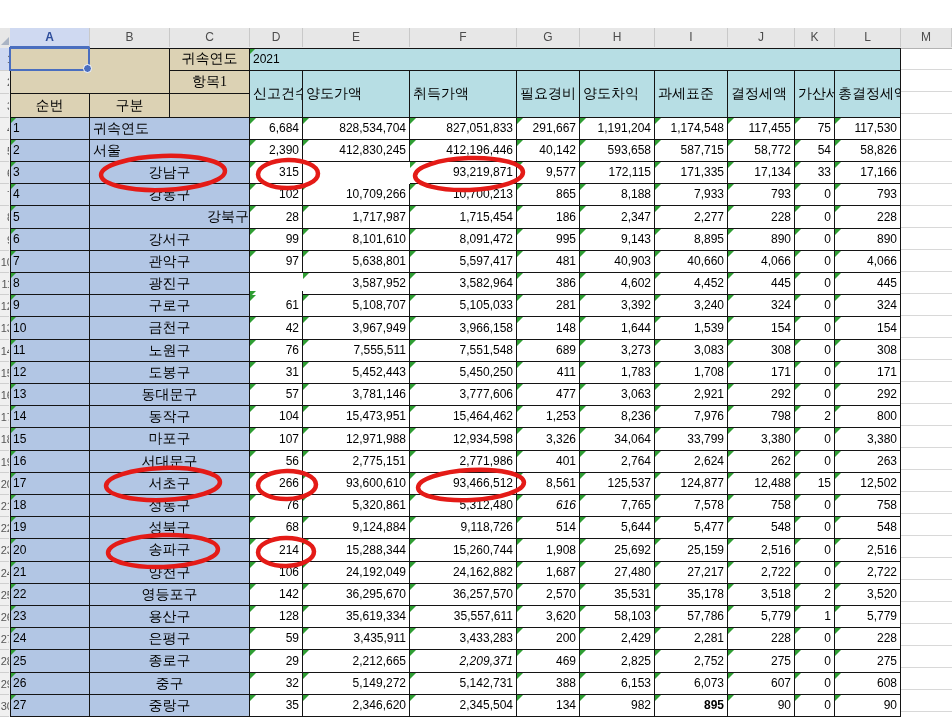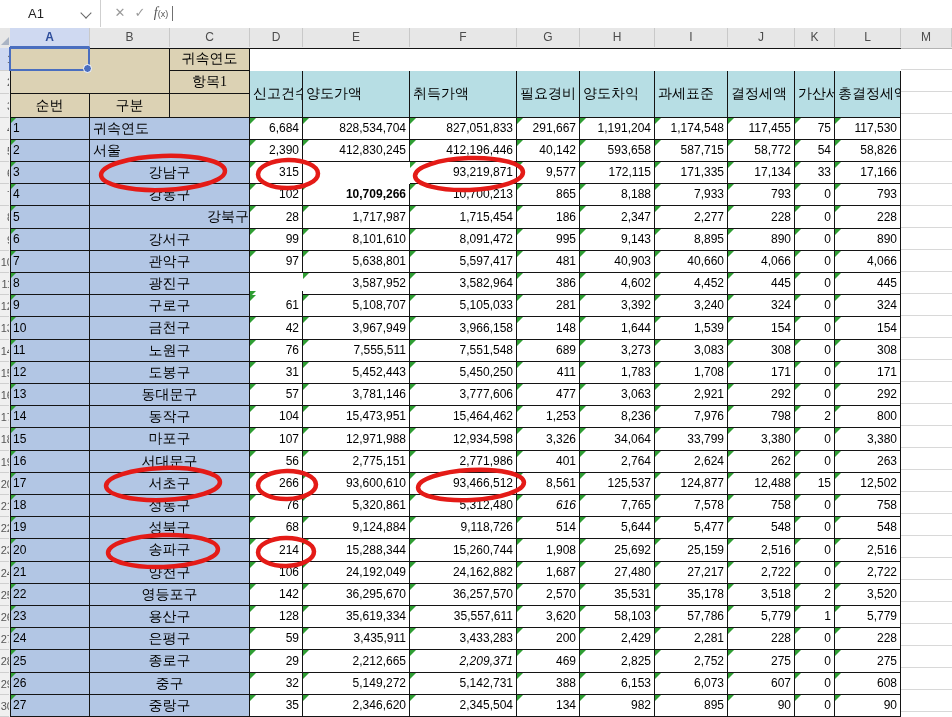--- a/index.html
+++ b/index.html
@@ -44,31 +44,20 @@
   #selbox{position:absolute;left:9px;top:47px;width:81px;height:24px;box-sizing:border-box;border:2px solid #4a6ebf;}
   #selhandle{position:absolute;right:-4px;bottom:-4px;width:7px;height:7px;border-radius:50%;background:#4a6ebf;border:1px solid #fff;}
   
   #anno{position:absolute;left:0;top:0;pointer-events:none;}
 </style>
 </head>
 <body>
 
 <div id="screen">
 
-  <div id="topbar">
-    <div id="namebox">
-      <span class="nb-text">A1</span>
-      <span class="chev"></span>
-    </div>
-    <div class="fbtn" style="left:112px">✕</div>
-    <div class="fbtn" style="left:132px">✓</div>
-    <div class="fbtn" id="fx" style="left:148px"><span>f</span><span class="sub">(x)</span></div>
-    <div id="fdivider"></div>
-    <div id="finput"></div>
-  </div>
 
   <div id="colheaders">
     <div id="selectall">
         <i></i>
       </div>
   <div class="colhdr sel" style="left: 10px; width: 80px;">A</div>
       <div class="colhdr" style="left: 90px; width: 80px;">B</div>
       <div class="colhdr" style="left: 170px; width: 80px;">C</div>
       <div class="colhdr" style="left: 250px; width: 53px;">D</div>
       <div class="colhdr" style="left: 303px; width: 107px;">E</div>
@@ -174,20 +163,21 @@
         <span>30</span>
       </div>
     </div>
 
   <div class="cell tan" style="left:10px;top:48px;width:160px;height:46px;"></div>
   <div class="cell tan kr c" style="left:170px;top:48px;width:80px;height:23px;line-height:22px;">귀속연도</div>
   <div class="cell tan kr c" style="left:170px;top:71px;width:80px;height:23px;line-height:22px;">항목1</div>
   <div class="cell tan" style="left:170px;top:94px;width:80px;height:24px;"></div>
   <div class="cell tan kr c" style="left:10px;top:94px;width:80px;height:24px;line-height:23px;">순번</div>
   <div class="cell tan kr c" style="left:90px;top:94px;width:80px;height:24px;line-height:23px;">구분</div>
+  <div class="cell teal l" style="left:250px;top:48px;width:651px;height:23px;line-height:22px;"><i class="gc"></i><span>2021</span></div>
   <div id="hdrcells">
       <div class="cell teal kr l" style="left: 250px; top: 71px; width: 53px; height: 47px; line-height: 46px;">신고건수</div>
       <div class="cell teal kr l" style="left: 303px; top: 71px; width: 107px; height: 47px; line-height: 46px;">양도가액</div>
       <div class="cell teal kr l" style="left: 410px; top: 71px; width: 107px; height: 47px; line-height: 46px;">취득가액</div>
       <div class="cell teal kr l" style="left: 517px; top: 71px; width: 63px; height: 47px; line-height: 46px;">필요경비</div>
       <div class="cell teal kr l" style="left: 580px; top: 71px; width: 75px; height: 47px; line-height: 46px;">양도차익</div>
       <div class="cell teal kr l" style="left: 655px; top: 71px; width: 73px; height: 47px; line-height: 46px;">과세표준</div>
       <div class="cell teal kr l" style="left: 728px; top: 71px; width: 67px; height: 47px; line-height: 46px;">결정세액</div>
       <div class="cell teal kr l" style="left: 795px; top: 71px; width: 40px; height: 47px; line-height: 46px;">가산세</div>
       <div class="cell teal kr l" style="left: 835px; top: 71px; width: 66px; height: 47px; line-height: 46px;">총결정세액</div>
@@ -223,21 +213,21 @@
       <div class="cell r" style="left: 410px; top: 162px; width: 107px; height: 22px; line-height: 21px;"><i class="gc"></i><span>93,219,871</span></div>
       <div class="cell r" style="left: 517px; top: 162px; width: 63px; height: 22px; line-height: 21px;"><i class="gc"></i><span>9,577</span></div>
       <div class="cell r" style="left: 580px; top: 162px; width: 75px; height: 22px; line-height: 21px;"><i class="gc"></i><span>172,115</span></div>
       <div class="cell r" style="left: 655px; top: 162px; width: 73px; height: 22px; line-height: 21px;"><i class="gc"></i><span>171,335</span></div>
       <div class="cell r" style="left: 728px; top: 162px; width: 67px; height: 22px; line-height: 21px;"><i class="gc"></i><span>17,134</span></div>
       <div class="cell r" style="left: 795px; top: 162px; width: 40px; height: 22px; line-height: 21px;"><i class="gc"></i><span>33</span></div>
       <div class="cell r" style="left: 835px; top: 162px; width: 66px; height: 22px; line-height: 21px;"><i class="gc"></i><span>17,166</span></div>
       <div class="cell blue l" style="left: 10px; top: 184px; width: 80px; height: 22px; line-height: 21px;"><i class="gc"></i><span>4</span></div>
       <div class="cell blue kr c" style="left: 90px; top: 184px; width: 160px; height: 22px; line-height: 21px;"><span>강동구</span></div>
       <div class="cell r" style="left: 250px; top: 184px; width: 53px; height: 22px; line-height: 21px;"><i class="gc"></i><span>102</span></div>
-      <div class="cell r" style="left: 303px; top: 184px; width: 107px; height: 22px; line-height: 21px; font-weight: bold;"><i class="gc"></i><span>10,709,266</span></div>
+      <div class="cell r" style="left: 303px; top: 184px; width: 107px; height: 22px; line-height: 21px;"><i class="gc"></i><span>10,709,266</span></div>
       <div class="cell r" style="left: 410px; top: 184px; width: 107px; height: 22px; line-height: 21px;"><i class="gc"></i><span>10,700,213</span></div>
       <div class="cell r" style="left: 517px; top: 184px; width: 63px; height: 22px; line-height: 21px;"><i class="gc"></i><span>865</span></div>
       <div class="cell r" style="left: 580px; top: 184px; width: 75px; height: 22px; line-height: 21px;"><i class="gc"></i><span>8,188</span></div>
       <div class="cell r" style="left: 655px; top: 184px; width: 73px; height: 22px; line-height: 21px;"><i class="gc"></i><span>7,933</span></div>
       <div class="cell r" style="left: 728px; top: 184px; width: 67px; height: 22px; line-height: 21px;"><i class="gc"></i><span>793</span></div>
       <div class="cell r" style="left: 795px; top: 184px; width: 40px; height: 22px; line-height: 21px;"><i class="gc"></i><span>0</span></div>
       <div class="cell r" style="left: 835px; top: 184px; width: 66px; height: 22px; line-height: 21px;"><i class="gc"></i><span>793</span></div>
       <div class="cell blue l" style="left: 10px; top: 206px; width: 80px; height: 23px; line-height: 22px;"><i class="gc"></i><span>5</span></div>
       <div class="cell blue kr c" style="left: 90px; top: 206px; width: 160px; height: 23px; line-height: 22px; text-align: right;"><span>강북구</span></div>
       <div class="cell r" style="left: 250px; top: 206px; width: 53px; height: 23px; line-height: 22px;"><i class="gc"></i><span>28</span></div>
@@ -480,21 +470,21 @@
       <div class="cell r" style="left: 728px; top: 673px; width: 67px; height: 22px; line-height: 21px;"><i class="gc"></i><span>607</span></div>
       <div class="cell r" style="left: 795px; top: 673px; width: 40px; height: 22px; line-height: 21px;"><i class="gc"></i><span>0</span></div>
       <div class="cell r" style="left: 835px; top: 673px; width: 66px; height: 22px; line-height: 21px;"><i class="gc"></i><span>608</span></div>
       <div class="cell blue l" style="left: 10px; top: 695px; width: 80px; height: 22px; line-height: 21px;"><i class="gc"></i><span>27</span></div>
       <div class="cell blue kr c" style="left: 90px; top: 695px; width: 160px; height: 22px; line-height: 21px;"><span>중랑구</span></div>
       <div class="cell r" style="left: 250px; top: 695px; width: 53px; height: 22px; line-height: 21px;"><i class="gc"></i><span>35</span></div>
       <div class="cell r" style="left: 303px; top: 695px; width: 107px; height: 22px; line-height: 21px;"><i class="gc"></i><span>2,346,620</span></div>
       <div class="cell r" style="left: 410px; top: 695px; width: 107px; height: 22px; line-height: 21px;"><i class="gc"></i><span>2,345,504</span></div>
       <div class="cell r" style="left: 517px; top: 695px; width: 63px; height: 22px; line-height: 21px;"><i class="gc"></i><span>134</span></div>
       <div class="cell r" style="left: 580px; top: 695px; width: 75px; height: 22px; line-height: 21px;"><i class="gc"></i><span>982</span></div>
-      <div class="cell r" style="left: 655px; top: 695px; width: 73px; height: 22px; line-height: 21px;"><i class="gc"></i><span>895</span></div>
+      <div class="cell r" style="left: 655px; top: 695px; width: 73px; height: 22px; line-height: 21px; font-weight: bold;"><i class="gc"></i><span>895</span></div>
       <div class="cell r" style="left: 728px; top: 695px; width: 67px; height: 22px; line-height: 21px;"><i class="gc"></i><span>90</span></div>
       <div class="cell r" style="left: 795px; top: 695px; width: 40px; height: 22px; line-height: 21px;"><i class="gc"></i><span>0</span></div>
       <div class="cell r" style="left: 835px; top: 695px; width: 66px; height: 22px; line-height: 21px;"><i class="gc"></i><span>90</span></div>
     </div>
 
   <div class="gridM" style="left:901px;top:48px;width:51px;height:70px;"></div>
   <div class="gridM" style="left:901px;top:118px;width:51px;height:599px;"></div>
 
   <div id="tbl-top"></div>
   <div id="tbl-left"></div>

